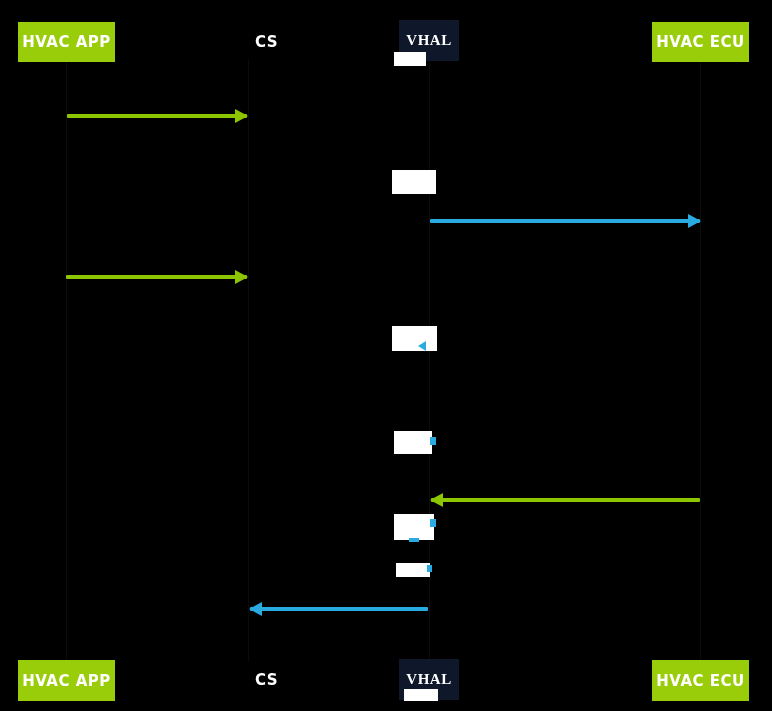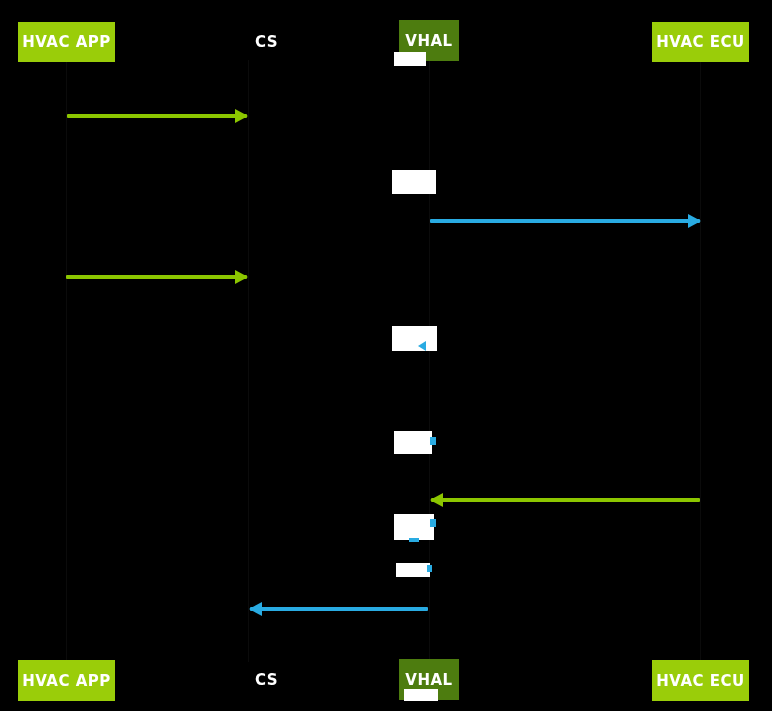--- a/index.html
+++ b/index.html
@@ -24,21 +24,21 @@
     display: flex;
     align-items: center;
     justify-content: center;
     box-sizing: border-box;
     font-weight: bold;
     letter-spacing: 0.5px;
     color: #ffffff;
     white-space: nowrap;
   }
   .participant.green { background: #9ACD09; }
-  .participant.blue  { background: #4d7c0f; }
+  .participant.blue  { background: #0f172a; font-family: Liberation Serif, serif; }
   .participant.plain { background: transparent; justify-content: flex-end; }
 
   
   .lifeline {
     position: absolute;
     width: 1px;
     background: #0b0b0b;
   }
 
   

